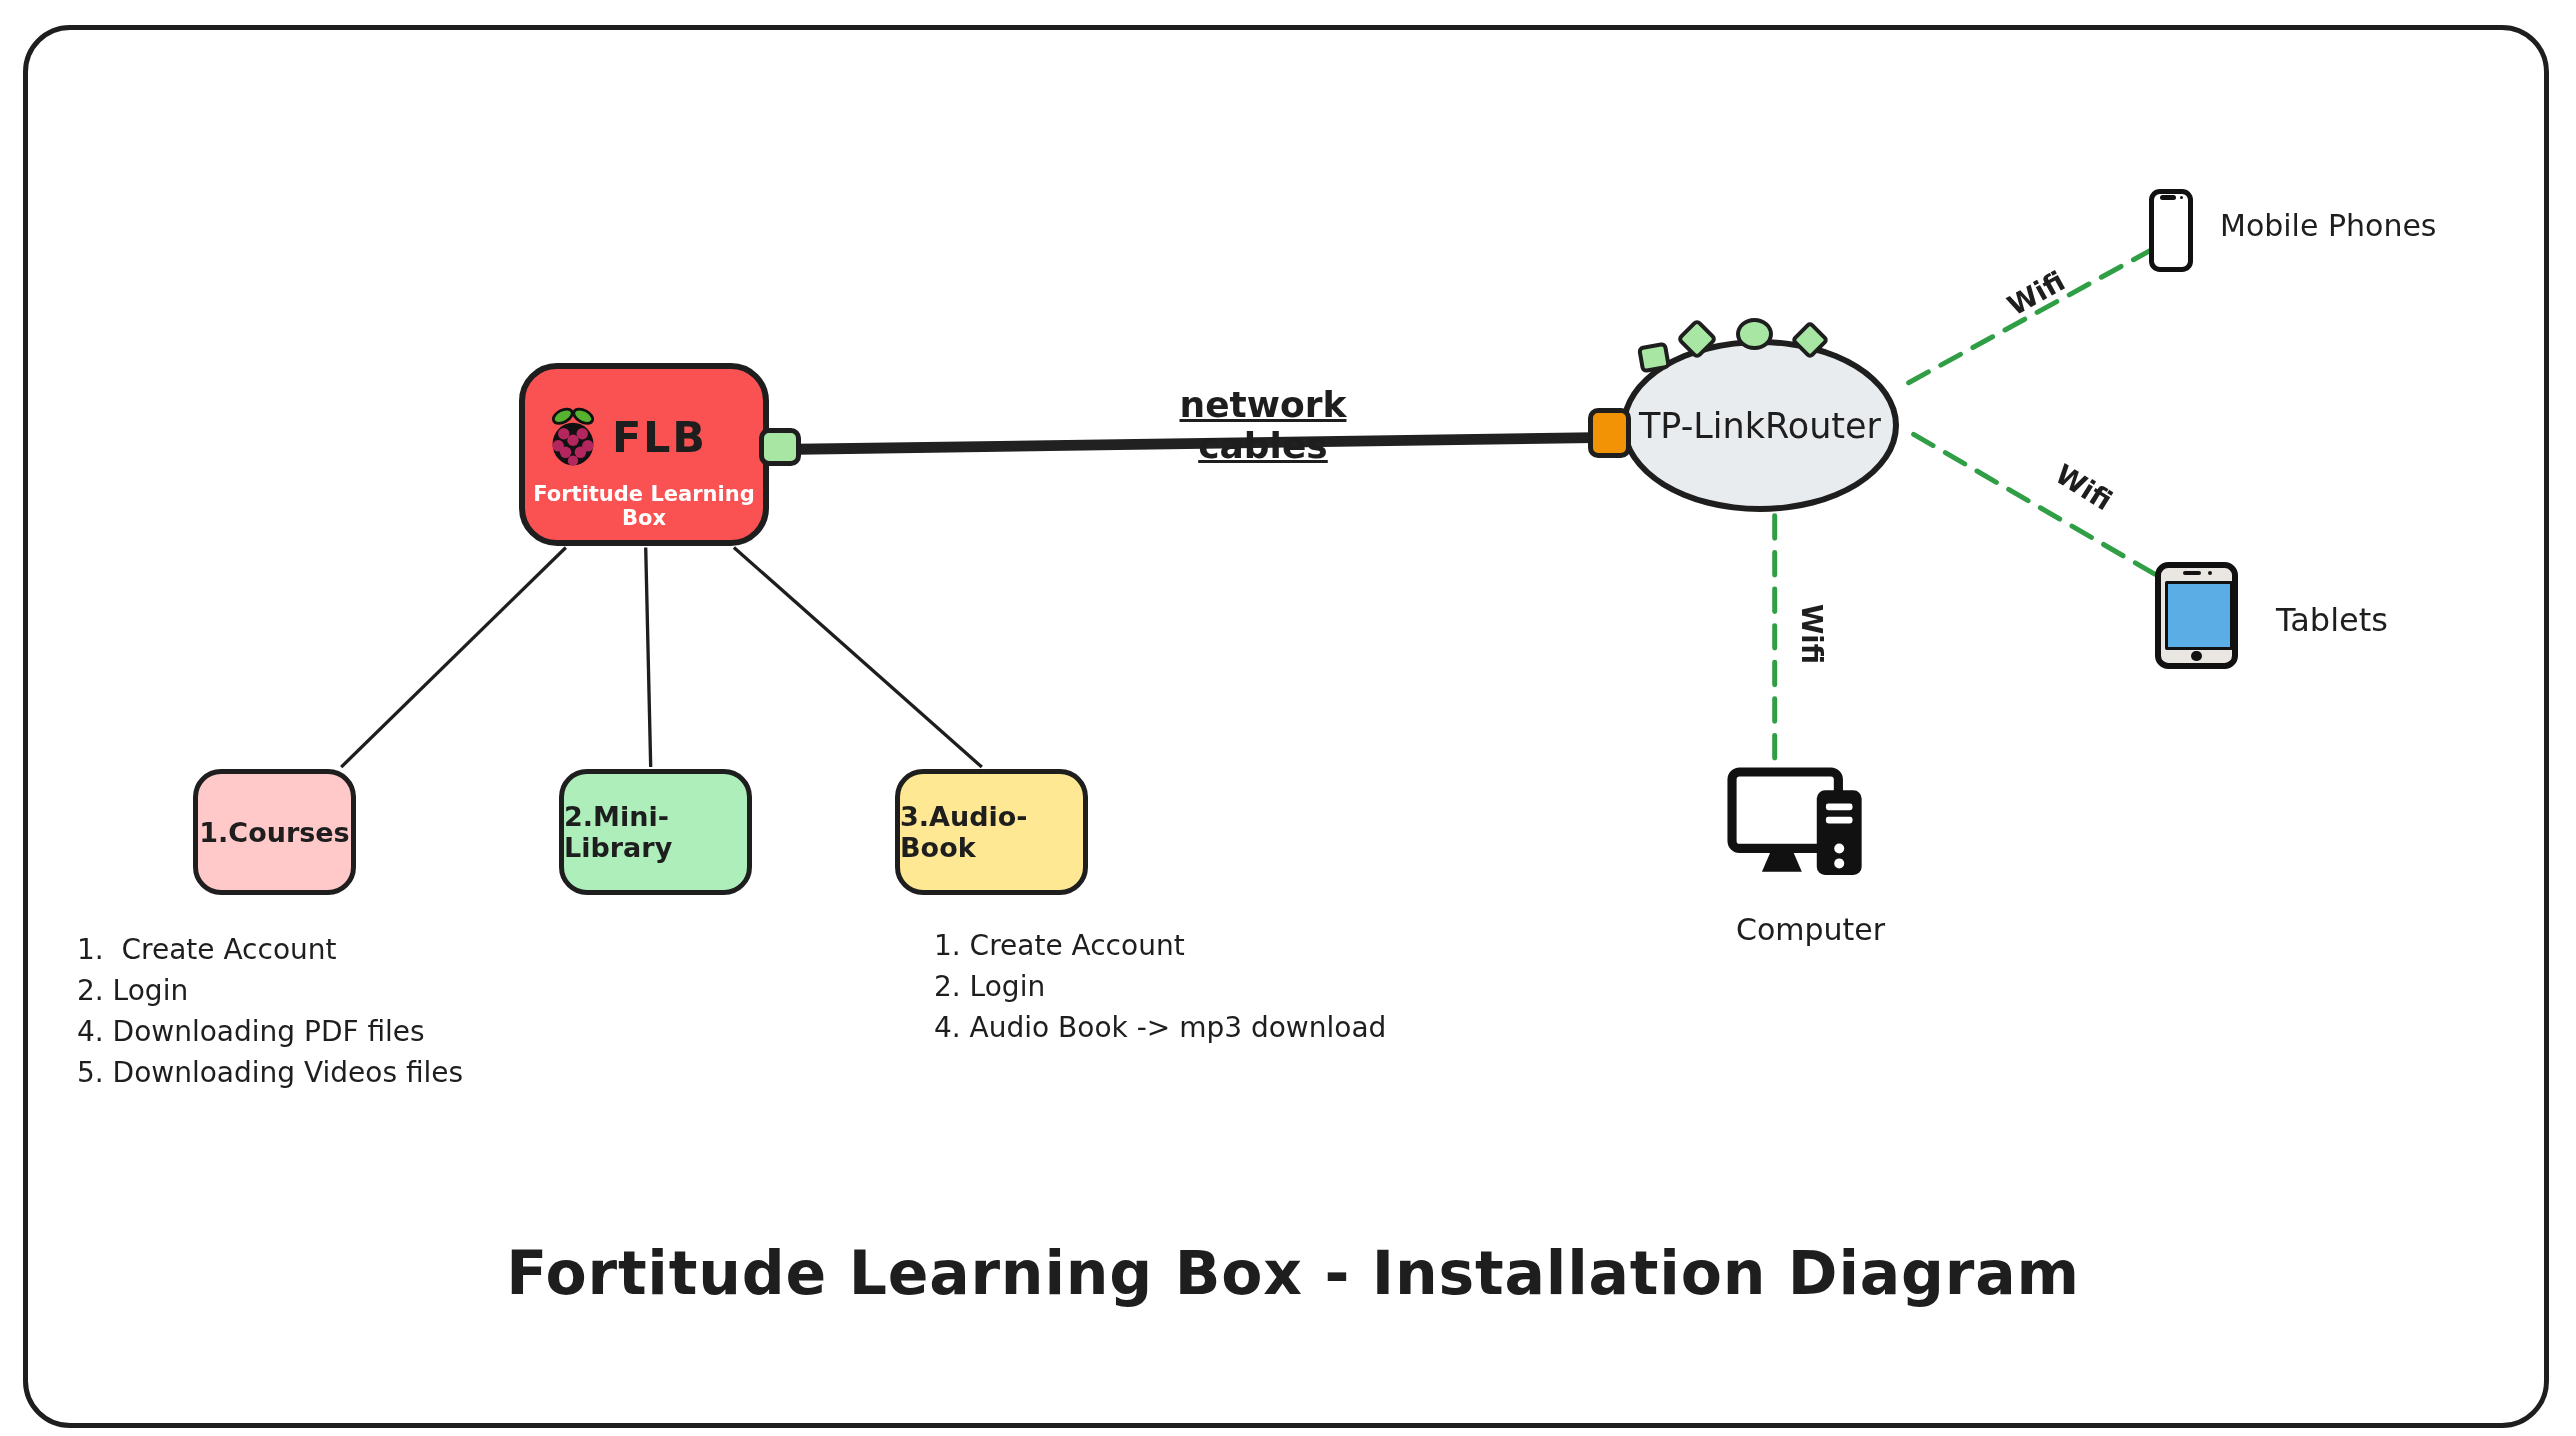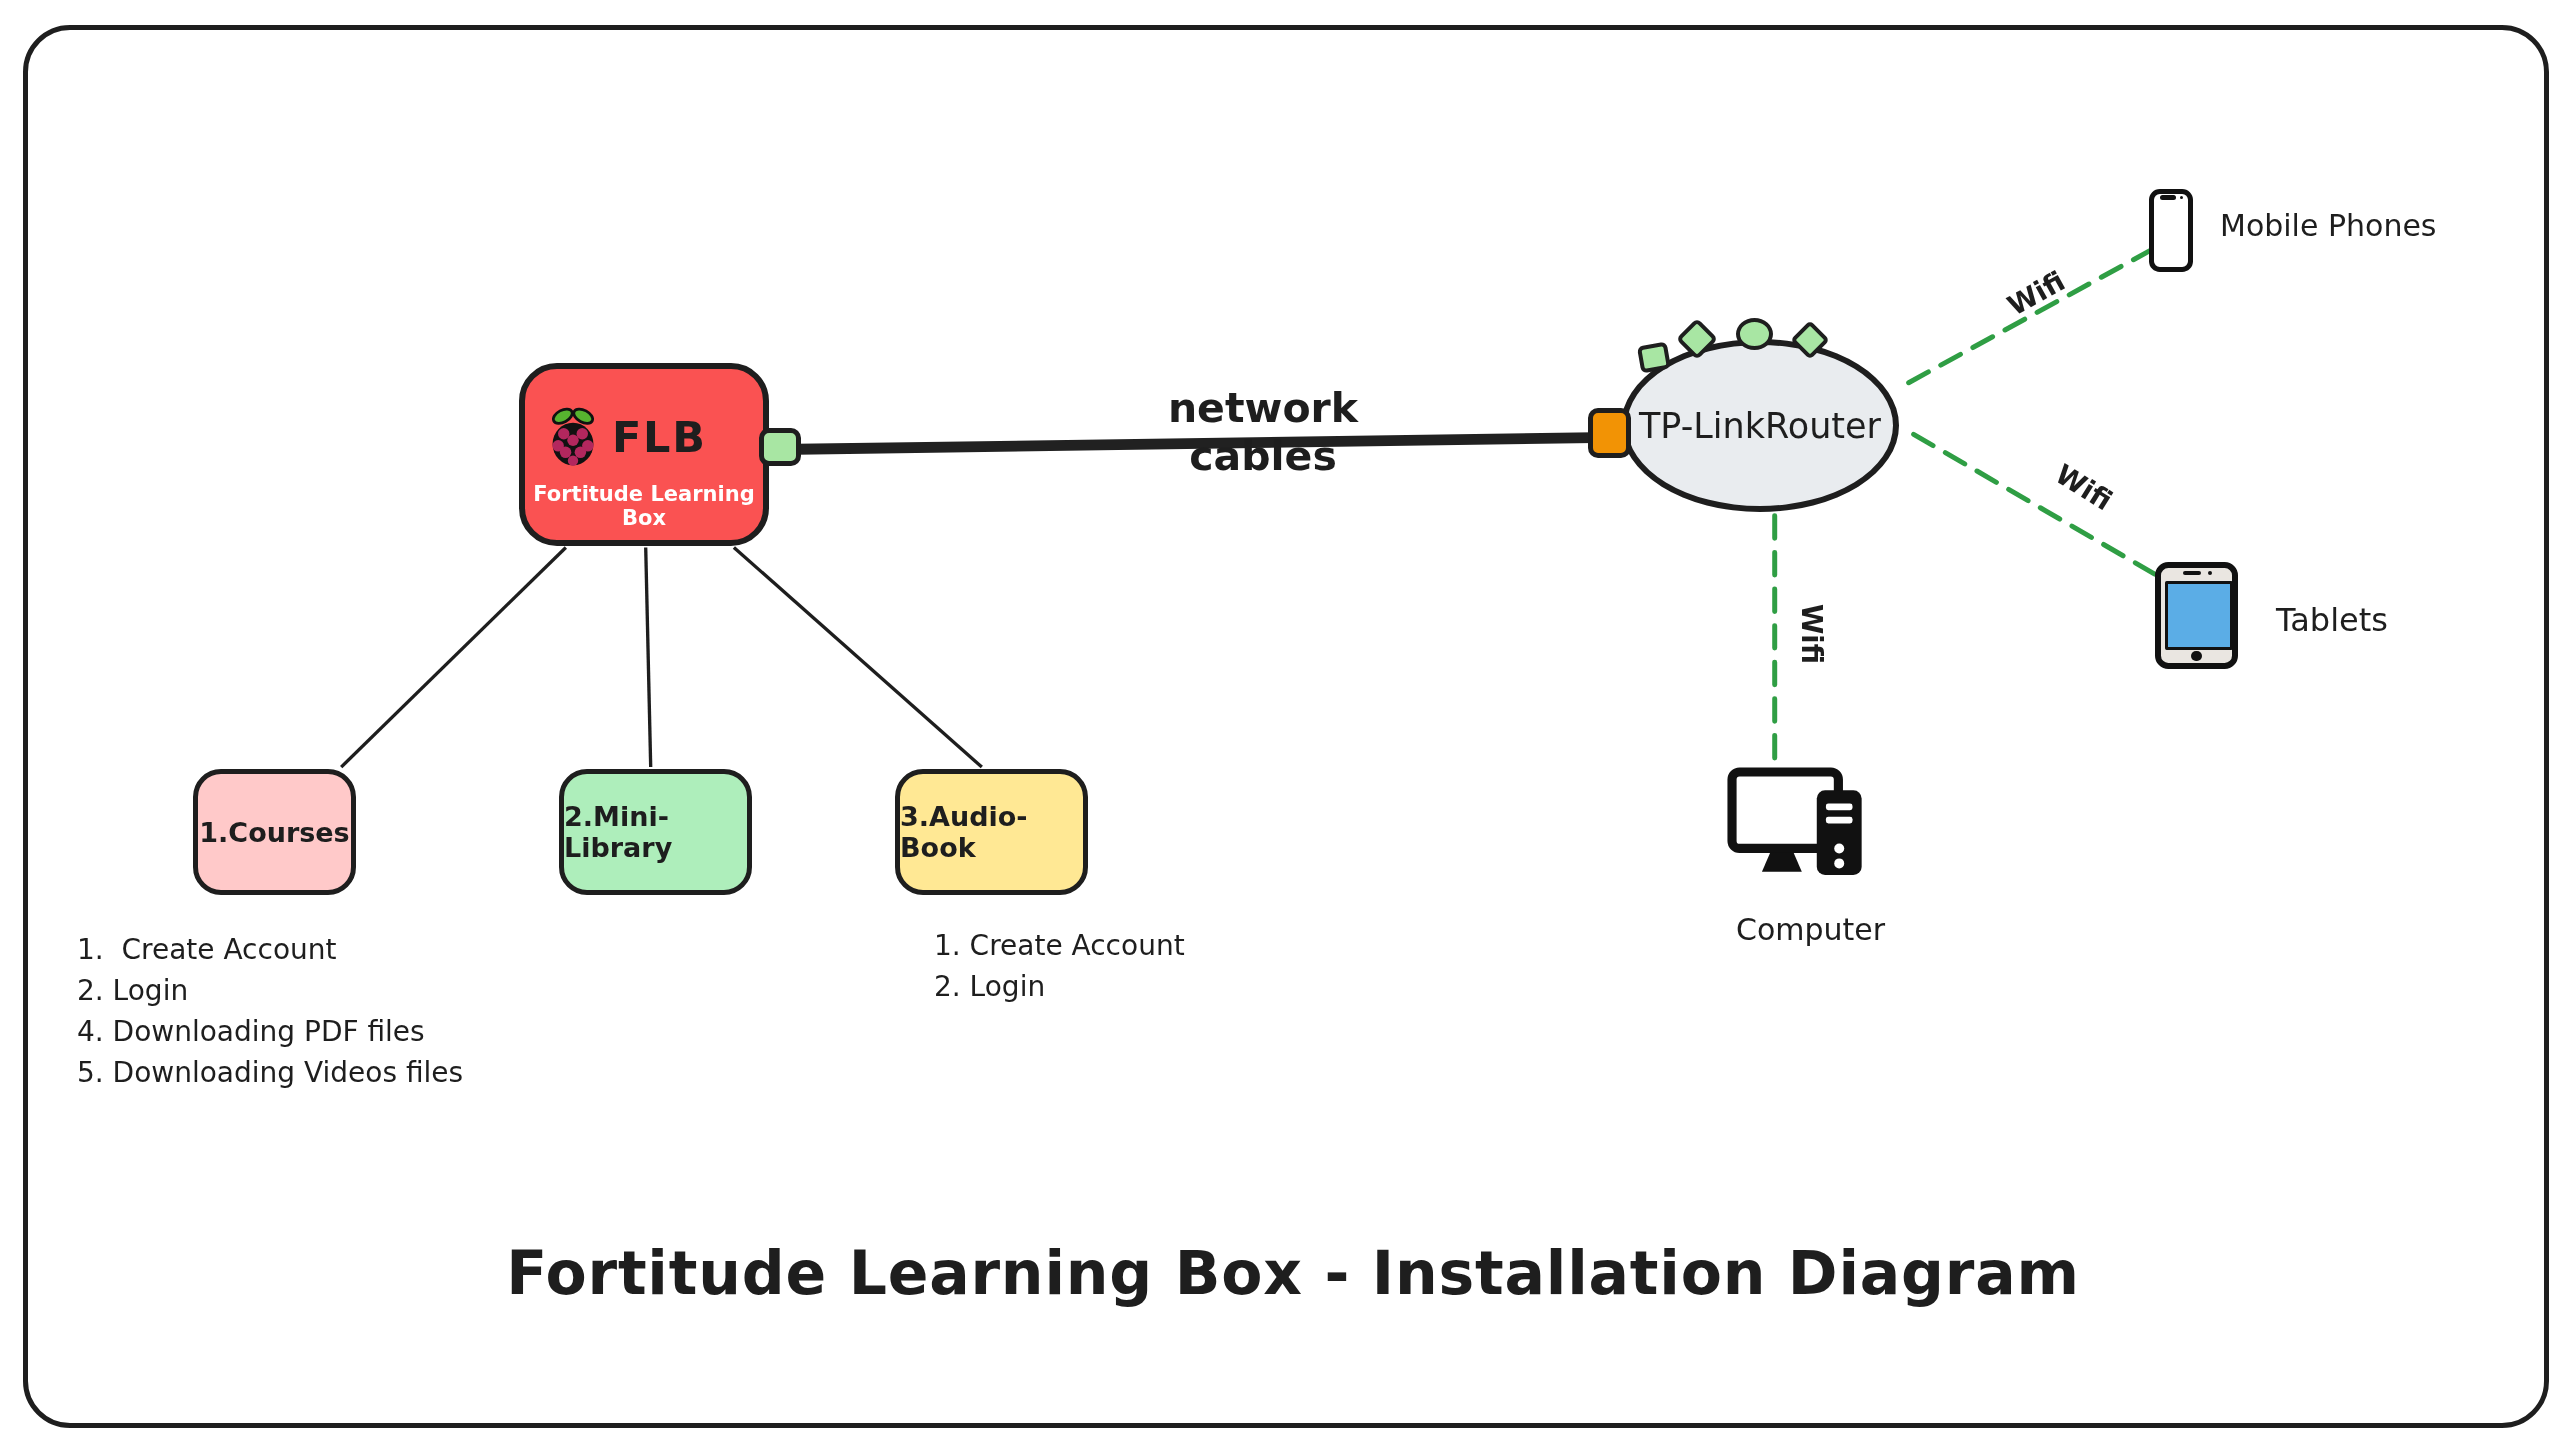--- a/index.html
+++ b/index.html
@@ -22,21 +22,21 @@
   .flb-sub{position:absolute;left:0;top:113px;width:100%;text-align:center;
            font-size:21px;font-weight:600;color:#ffffff;}
   .raspberry{position:absolute;left:21.6px;top:37px;}
 
   .eth-port{left:759px;top:428px;width:42px;height:38px;box-sizing:border-box;
             background:#a8e6a3;border:5px solid #1e1e1e;border-radius:10px;z-index:4;}
   .wan-port{left:1588px;top:408px;width:43px;height:50px;box-sizing:border-box;
             background:#f29305;border:5px solid #1e1e1e;border-radius:10px;z-index:4;}
 
   .cable-label{left:1130px;top:384px;width:266px;text-align:center;
-               font-size:41px;font-weight:600;color:#1e1e1e;}
+               font-size:36px;font-weight:600;color:#1e1e1e;text-decoration:underline;}
 
   
   .router{left:1621px;top:339px;width:278px;height:173px;box-sizing:border-box;
           background:#e9ecef;border:6.7px solid #1e1e1e;border-radius:50%;
           display:flex;flex-direction:row;align-items:center;justify-content:center;
           font-size:35px;font-weight:500;line-height:1.2;z-index:3;}
   .rport{box-sizing:border-box;background:#a8e6a3;border:4.2px solid #1e1e1e;z-index:4;}
   .rport-square{left:1639px;top:344px;width:30px;height:27px;border-radius:5.8px;transform:rotate(-10deg);}
   .rport-d1{left:1682px;top:324px;width:30px;height:30px;border-radius:5.8px;transform:rotate(45deg);}
   .rport-circle{left:1736px;top:318px;width:37px;height:32px;border-radius:50%;}
@@ -174,18 +174,19 @@
 
   <div class="abs steps steps-courses">
     <div>1.  Create Account</div>
     <div>2. Login</div>
     <div>4. Downloading PDF files</div>
     <div>5. Downloading Videos files</div>
   </div>
   <div class="abs steps steps-audio">
     <div>1. Create Account</div>
     <div>2. Login</div>
+    <div>4. Audio Book -&gt; mp3 download</div>
   </div>
 
   <div class="abs title">Fortitude Learning Box - Installation Diagram</div>
 
 </div>
 
 
 </body></html>

